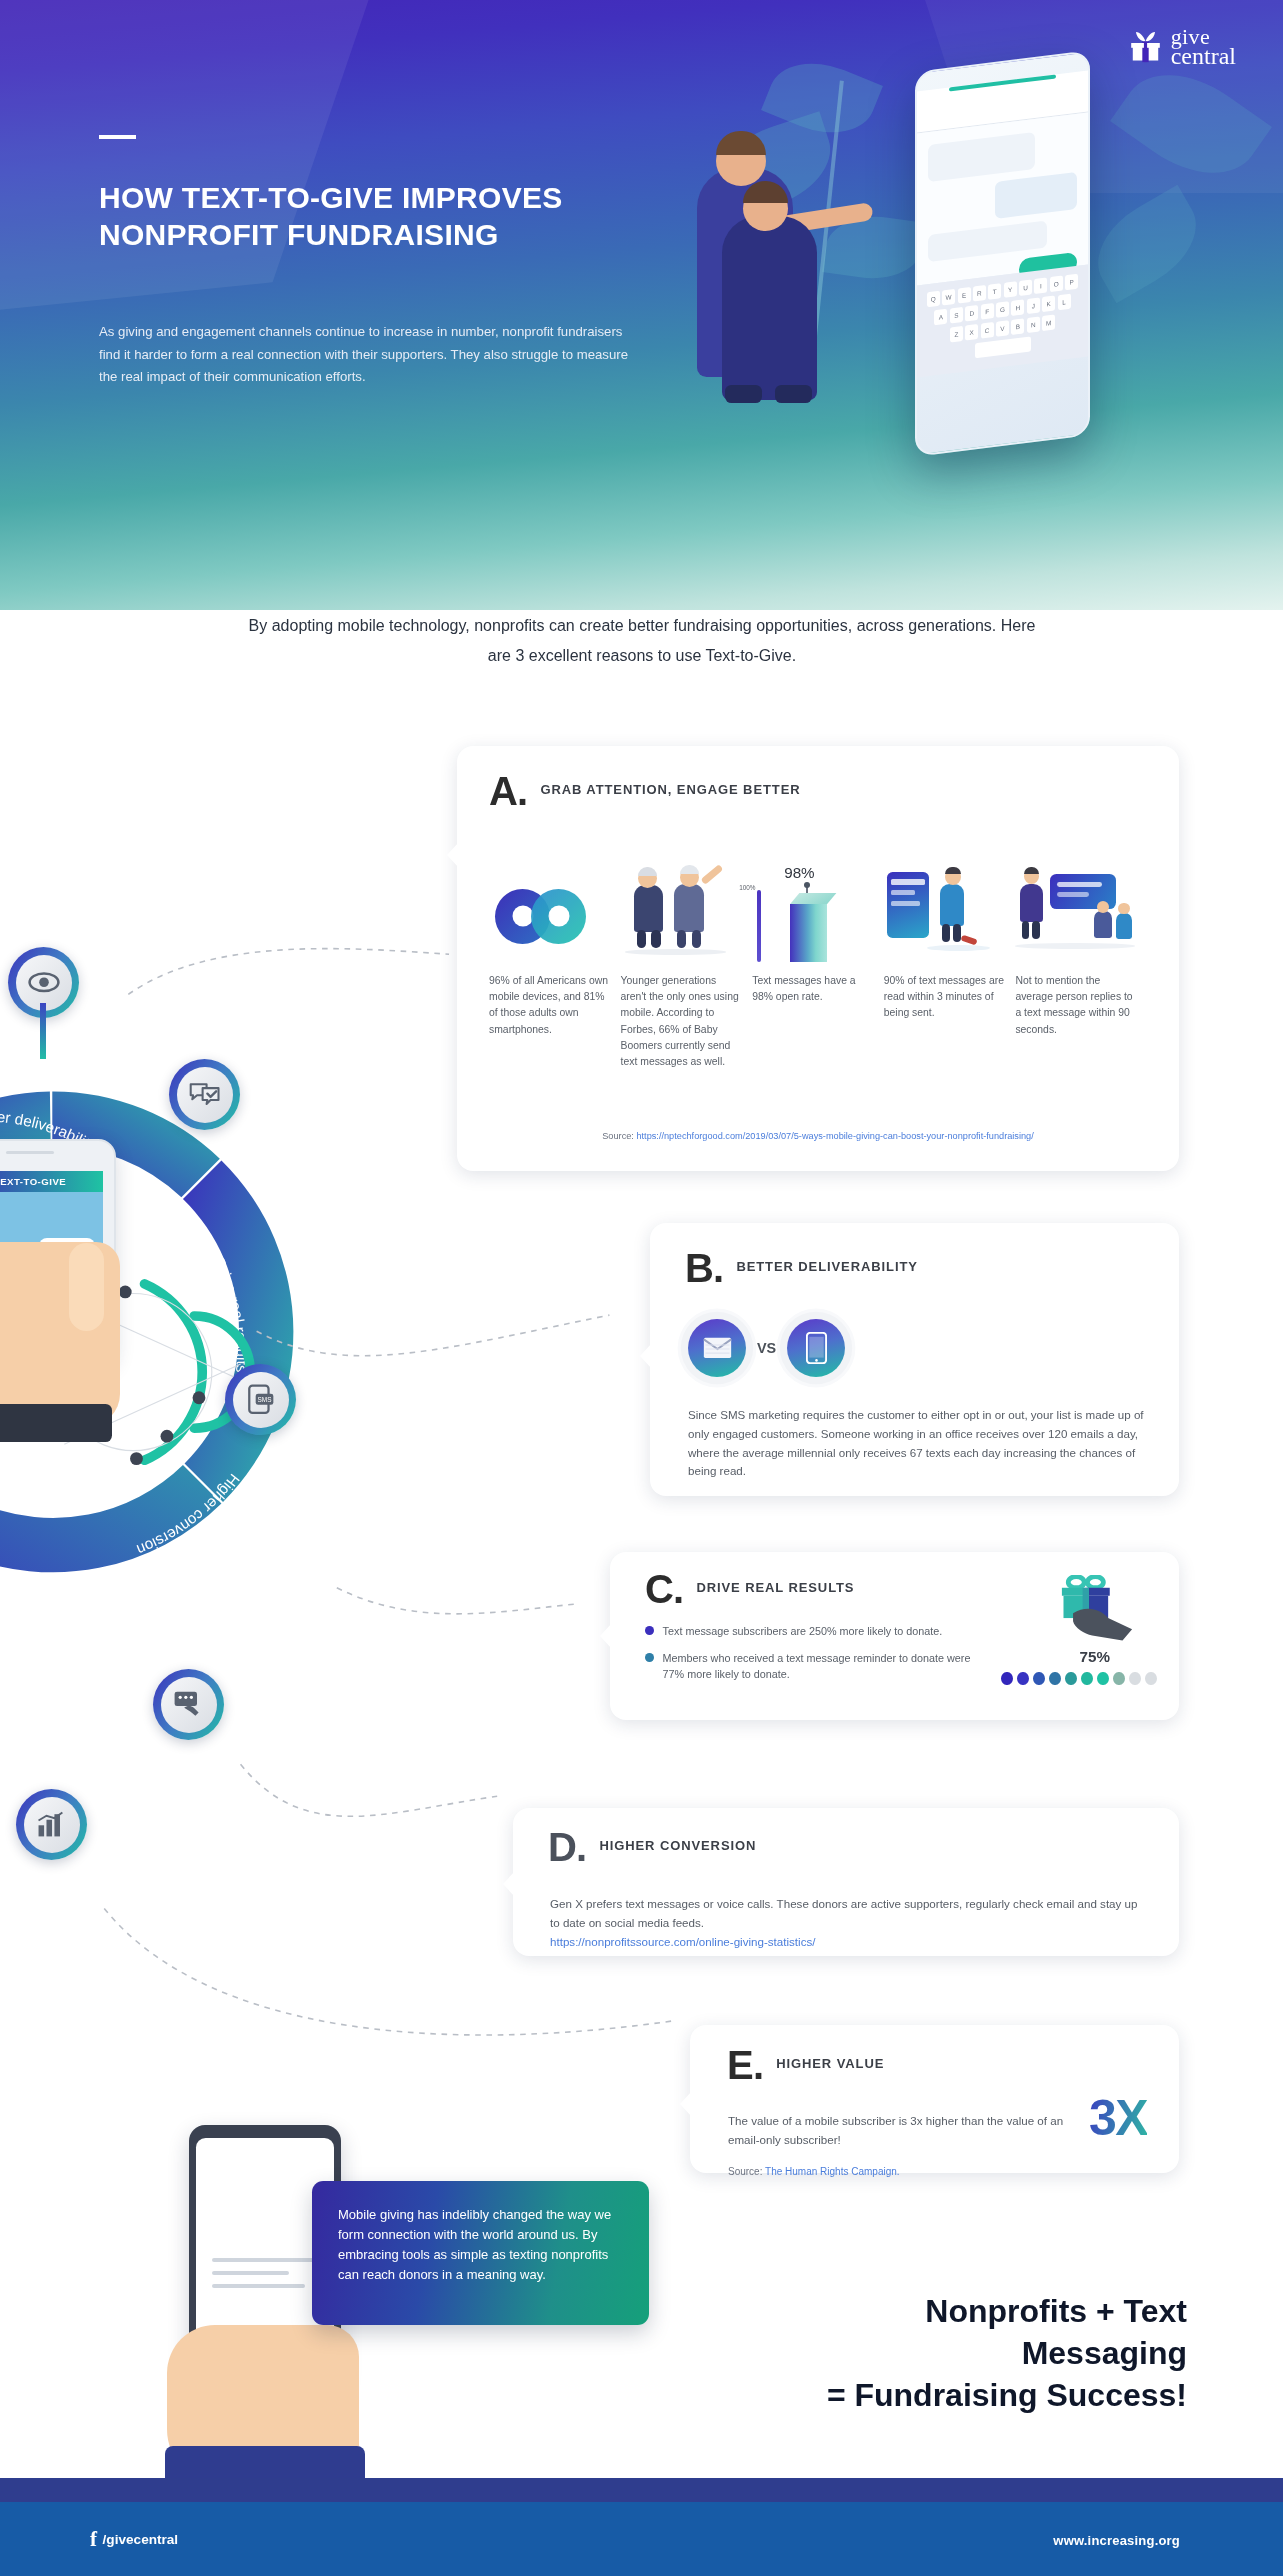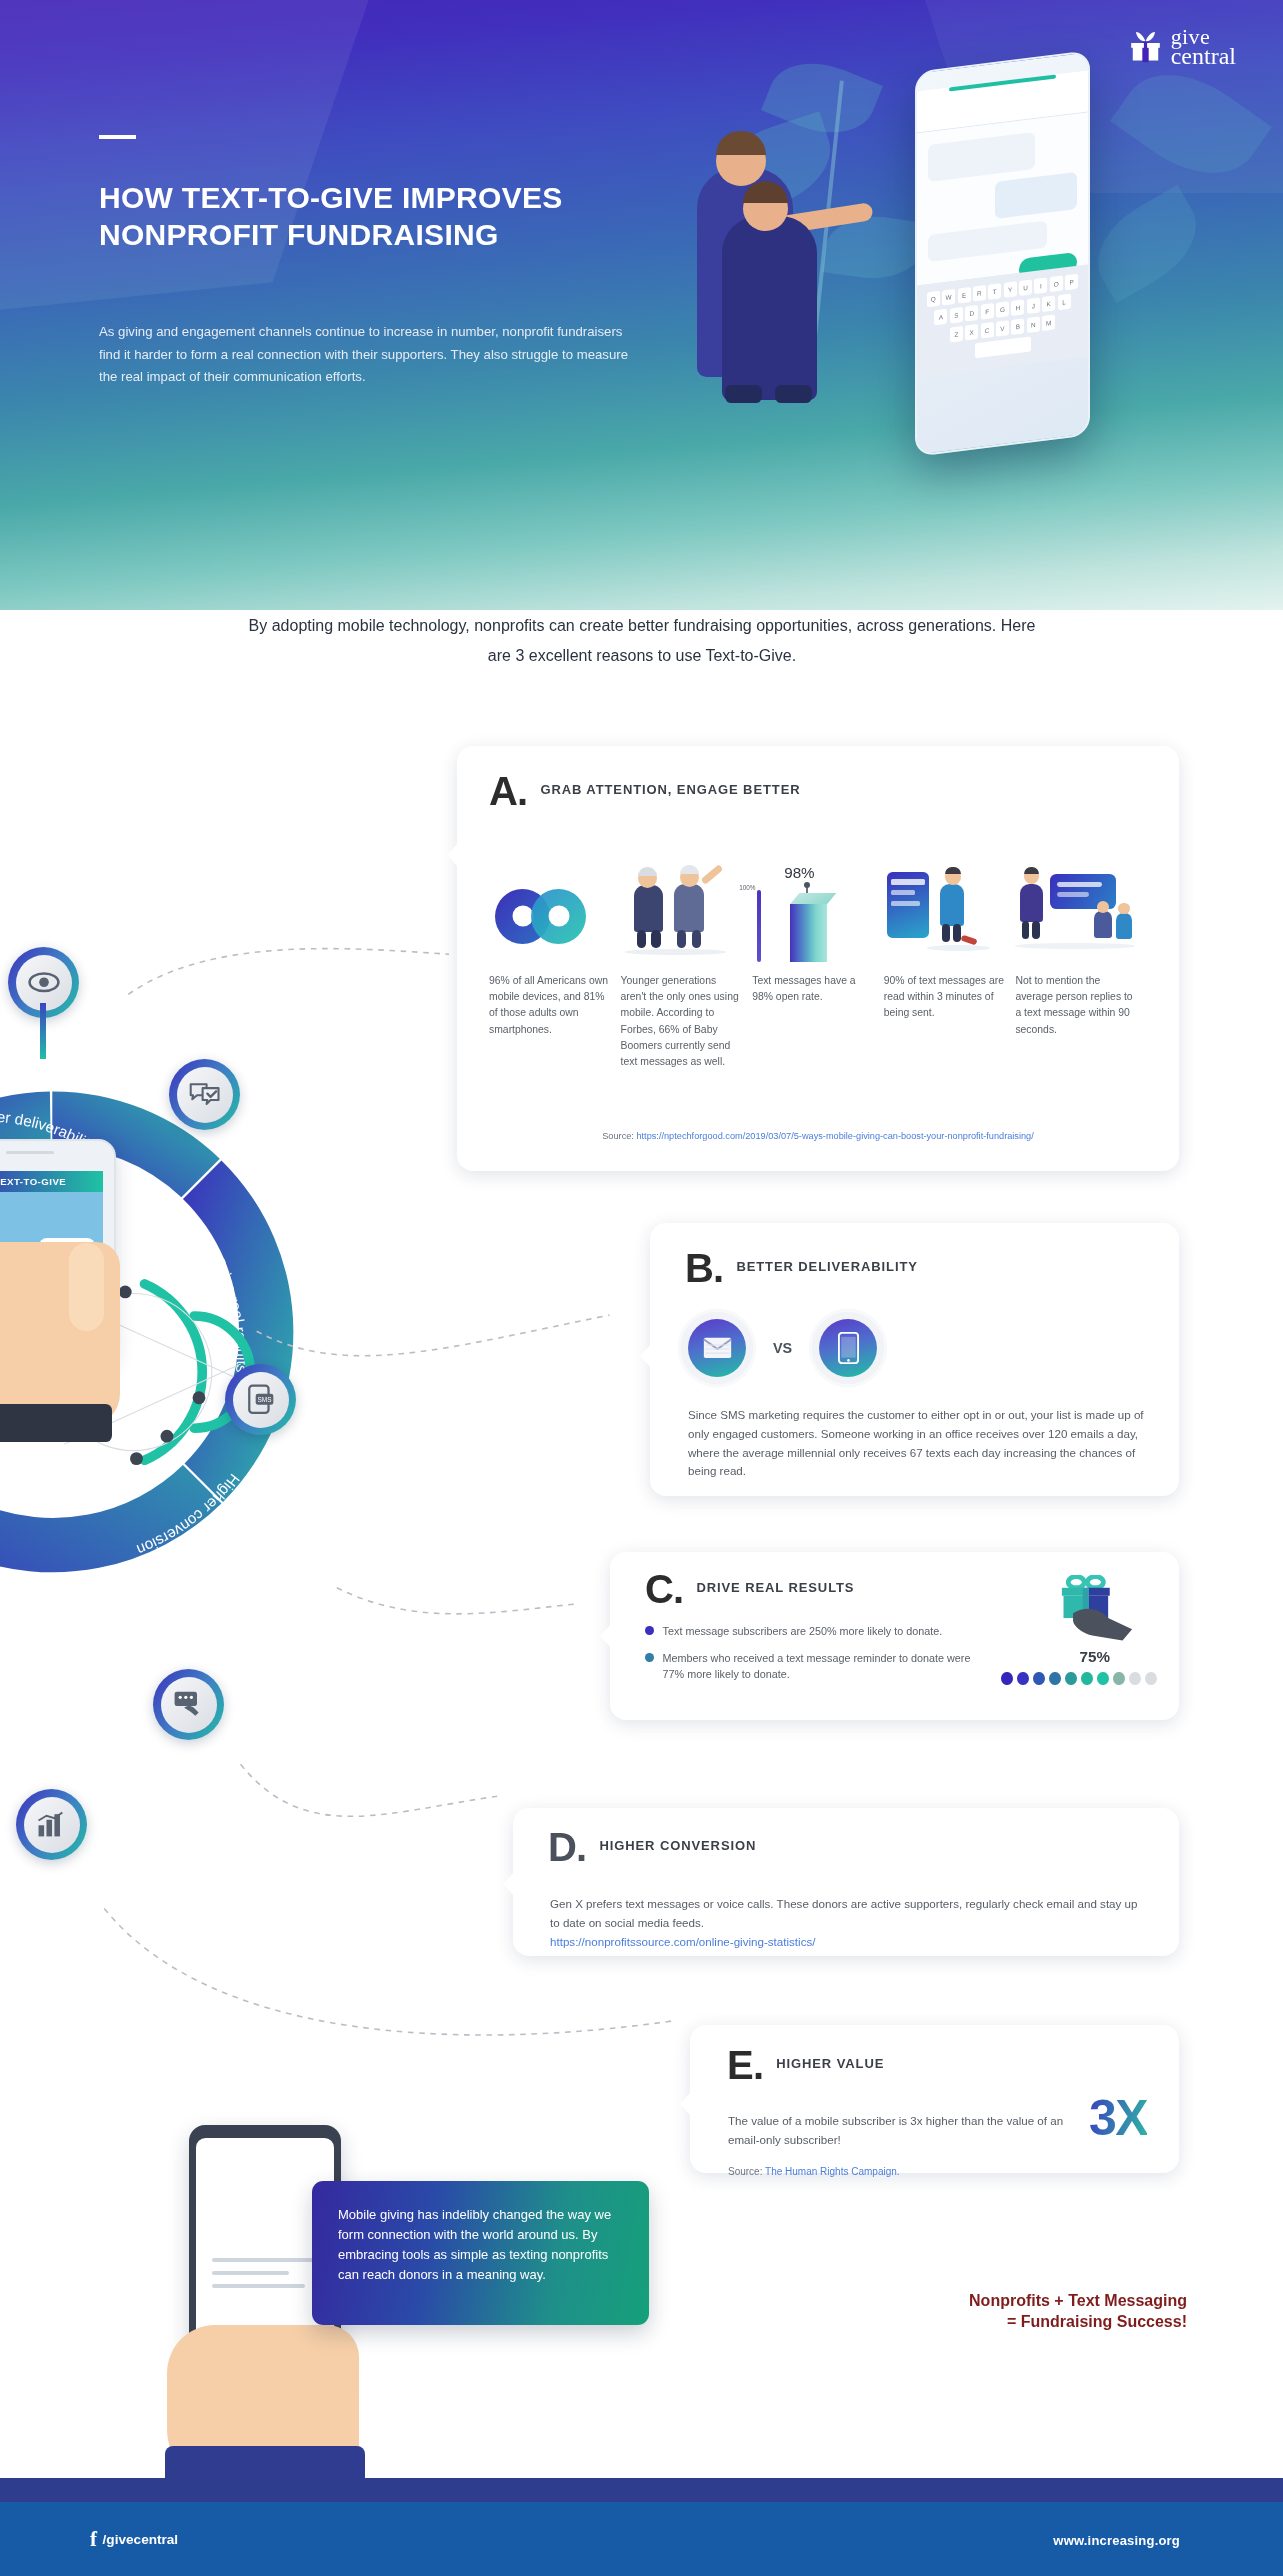--- a/index.html
+++ b/index.html
@@ -116,21 +116,21 @@
   .bar-pin{position:absolute;left:54px;top:20px;width:1.6px;height:19px;background:#6b7280;}
   .bar-pin:after{content:"";position:absolute;left:-2.4px;top:-4px;width:6.4px;height:6.4px;border-radius:50%;background:#4b5563;}
   .pct98{position:absolute;left:32px;top:-1.6px;font-size:15.2px;color:#31363f;}
 
   
   .fig{position:absolute;border-radius:4.8px;}
 
   
   #cardB{ left:650px; top:1223px; width:529px; height:273px;}
   #cardB .nub{ top:120px;}
-  .vs-row{ position:absolute; left:38px; top:96px; display:flex; align-items:center; gap:27px;text-align:center;}
+  .vs-row{ position:absolute; left:38px; top:96px; display:flex; align-items:center; gap:11px;text-align:center;}
   .orb{ width:58px;height:58px;border-radius:50%;
     background:linear-gradient(165deg,#5b39c9 0%,#4e6fcd 45%,#21bfa5 100%);
     display:flex;align-items:center;justify-content:center;
     box-shadow:0 0 0 7.2px #f1f3f6, 0 0 0 10.4px #f8f9fb;}
   .vs{ font-size:14.4px;color:#4b5159;font-weight:600;}
   #cardB .body-text{ position:absolute; left:38px; top:183px; width:457px;}
 
   
   #cardC{ left:610px; top:1552px; width:569px; height:168px;}
   #cardC .nub{ top:71px;}
@@ -201,21 +201,21 @@
     background:#2f3c8f; border-radius:8px;}
 
   .quote{
     position:absolute; left:312px; top:2181px; width:337px; height:144px;
     background:linear-gradient(100deg,#35299f 0%,#2a4aa8 35%,#1f8f8a 72%,#15a07a 100%);
     border-radius:11.2px; padding:24px 26px; color:#fff; font-size:13px; line-height:1.55;
     box-shadow:0 8px 21px rgba(20,30,60,.22);
   }
   .final{
     position:absolute; left:754px; top:2290px; width:433px; text-align:right;
-    color:#7f1d1d; font-size:16px; font-weight:bold; line-height:1.32;
+    color:#0f172a; font-size:32px; font-weight:bold; line-height:1.32;
     font-stretch:condensed;
   }
 
   .footer{ position:absolute; left:0; top:2502px; width:1283px; height:74px; background:#175ba6;}
   .fb{ position:absolute; left:90px; top:26.5px; display:flex; align-items:center; gap:5.6px;
     color:#fff; font-size:13.6px; font-weight:bold; font-stretch:condensed;}
   .fb-ico{ font-size:21px; line-height:1; font-family:"Liberation Serif", serif;}
   .site{ position:absolute; right:103px; top:30.5px; color:#fff; font-size:13px;
     font-weight:bold; font-stretch:condensed; letter-spacing:0.2px;}
 

